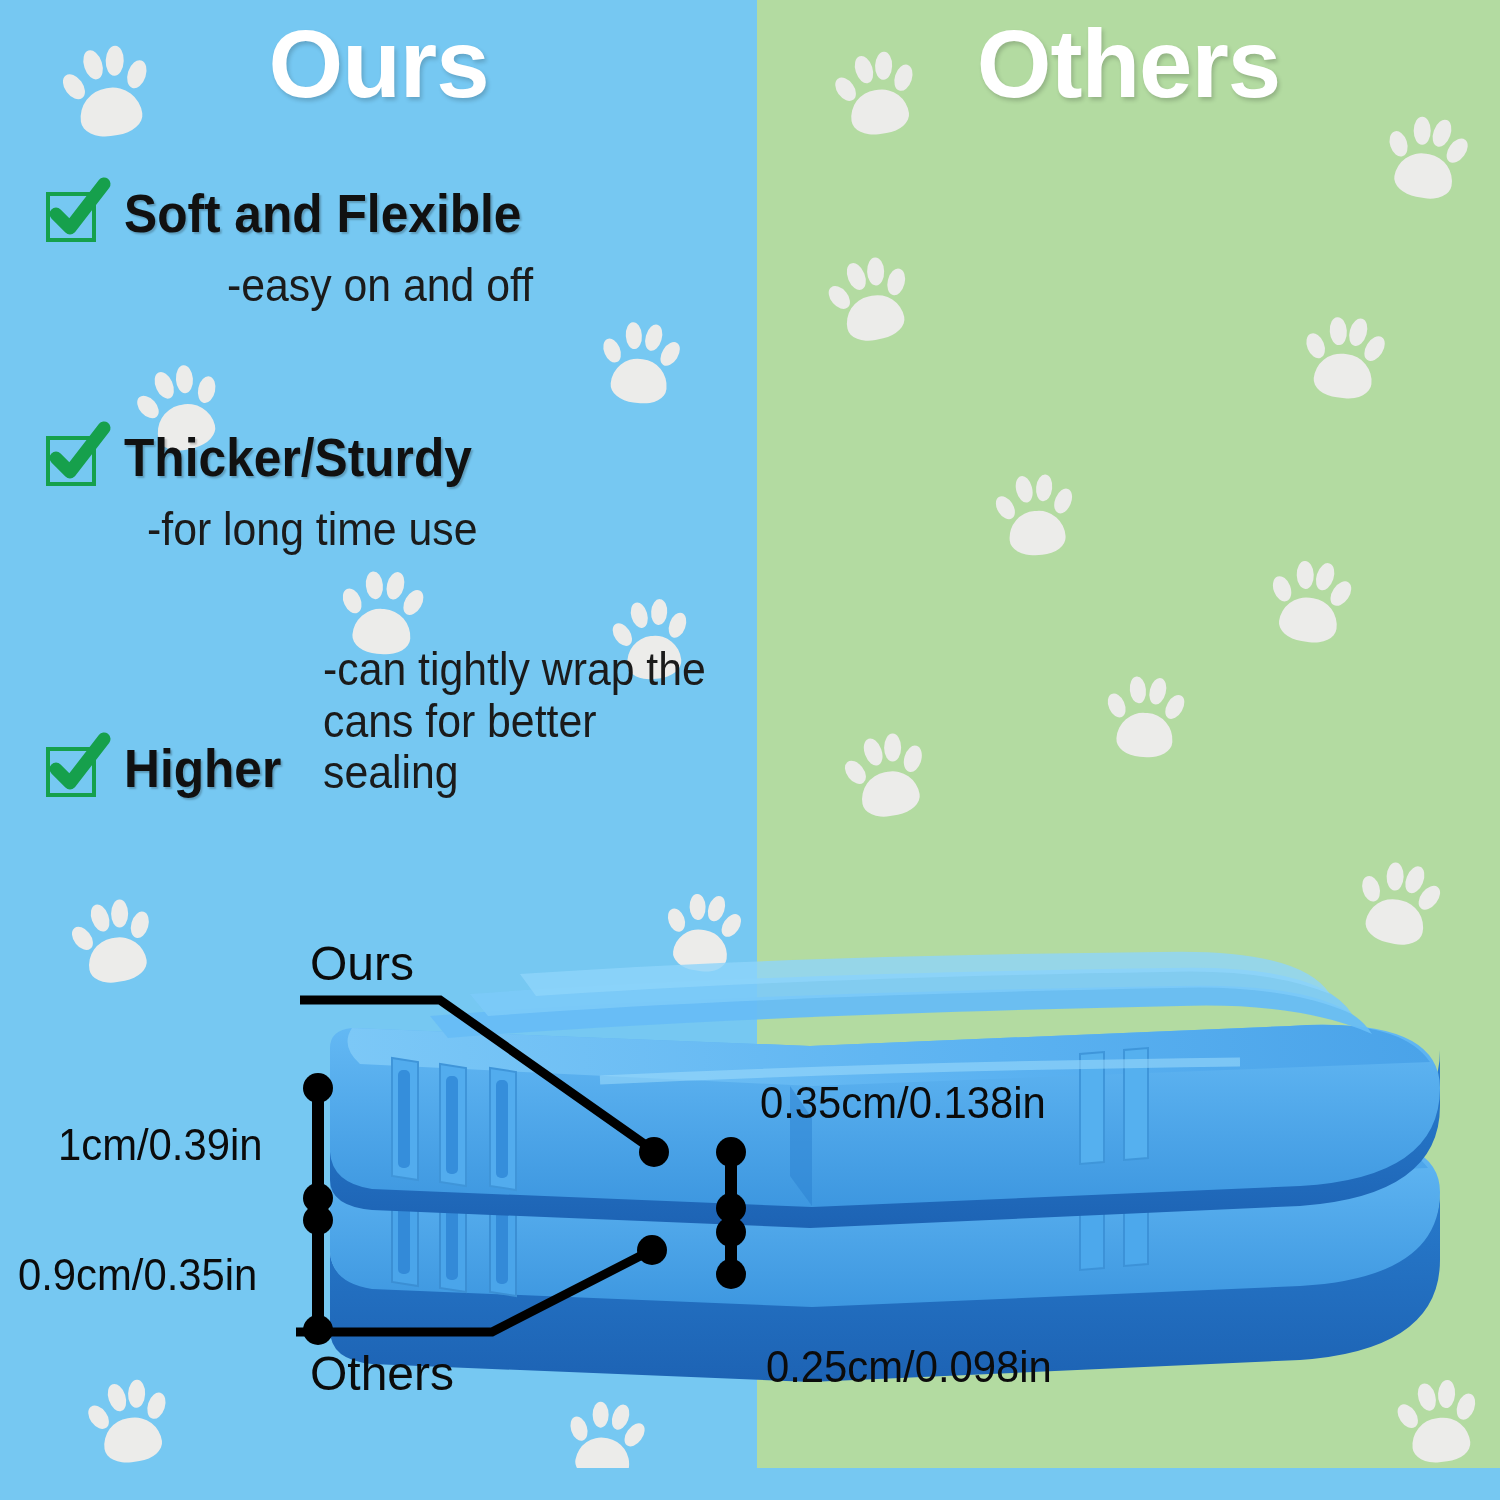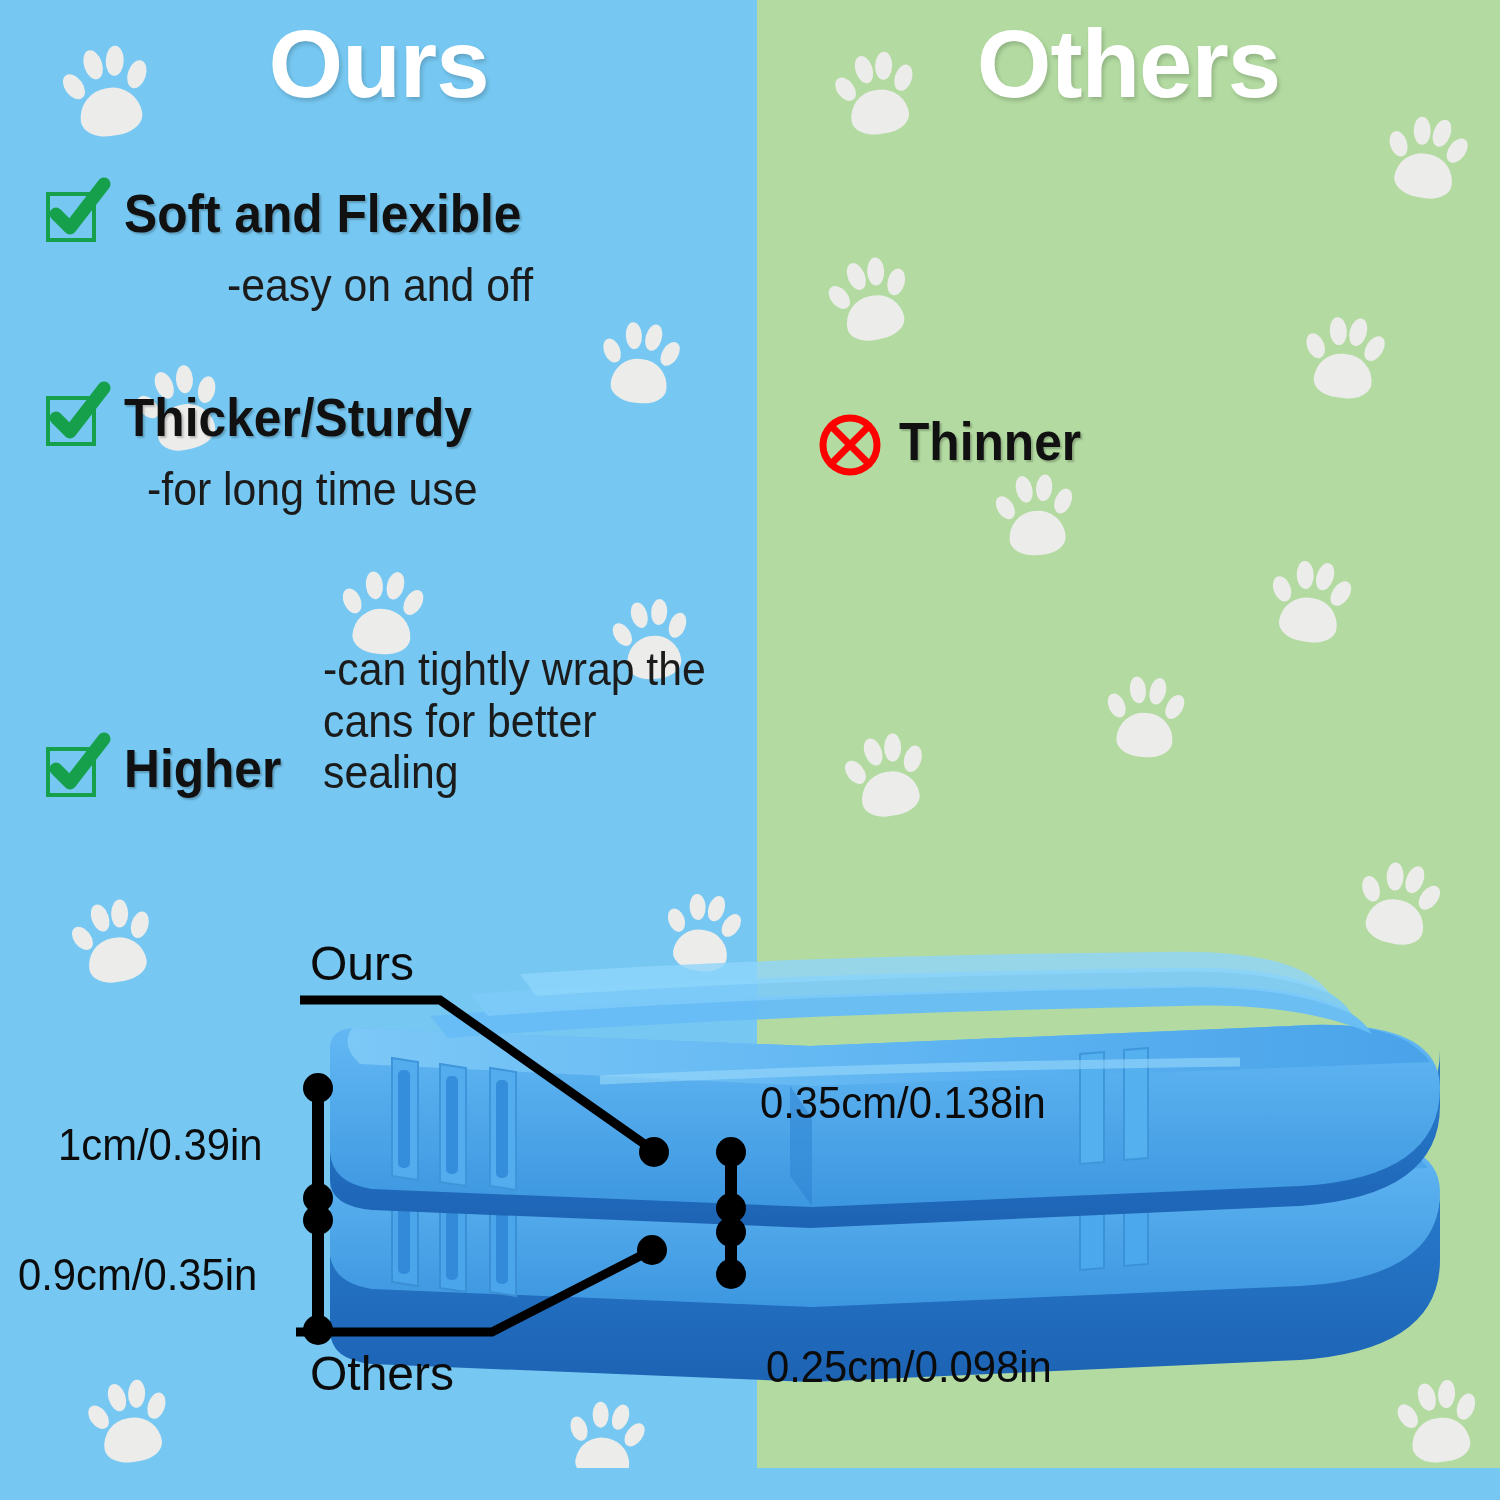--- a/index.html
+++ b/index.html
@@ -157,21 +157,21 @@
           <span class="box"></span>
           <svg width="72" height="72" viewBox="0 0 72 72" aria-hidden="true">
             <path d="M14 40 L28 54 L62 10" fill="none" stroke="#16a04c" stroke-width="13" stroke-linecap="round" stroke-linejoin="round"></path>
           </svg>
         </span>
         <span class="feat-title">Soft and Flexible</span>
       </div>
       <div class="feat-sub" style="margin-left:28px;">-easy on and off</div>
     </div>
 
-    <div class="feature" style="left:44px;top:386px;flex-direction:column;">
+    <div class="feature" style="left:44px;top:426px;flex-direction:column;">
       <div class="head-line">
         <span class="check-icon">
           <span class="box"></span>
           <svg width="72" height="72" viewBox="0 0 72 72" aria-hidden="true">
             <path d="M14 40 L28 54 L62 10" fill="none" stroke="#16a04c" stroke-width="13" stroke-linecap="round" stroke-linejoin="round"></path>
           </svg>
         </span>
         <span class="feat-title">Thicker/Sturdy</span>
       </div>
       <div class="feat-sub" style="margin-left:28px;">-for long time use</div>
@@ -262,32 +262,20 @@
       <span class="toe t1"></span>
         <span class="toe t2"></span>
         <span class="toe t3"></span>
         <span class="toe t4"></span>
         <span class="pad"></span>
       </div>
 
     <div class="col-title">Others</div>
 
 
-    <div class="feature" style="left:62px;top:410px;">
-      <div class="head-line">
-        <span class="x-icon">
-          <svg width="62" height="62" viewBox="0 0 62 62" aria-hidden="true">
-            <circle cx="31" cy="31" r="27" fill="none" stroke="#ff0000" stroke-width="7"></circle>
-            <line x1="12" y1="12" x2="50" y2="50" stroke="#ff0000" stroke-width="7" stroke-linecap="round"></line>
-            <line x1="50" y1="12" x2="12" y2="50" stroke="#ff0000" stroke-width="7" stroke-linecap="round"></line>
-          </svg>
-        </span>
-        <span class="feat-title">Thinner</span>
-      </div>
-    </div>
 
 
   </div>
 
   <div id="product">
     <svg class="bands" width="1500" height="570" viewBox="0 0 1500 570" aria-hidden="true">
       <defs>
         <linearGradient id="topFace" x1="0" y1="0" x2="0" y2="1">
           <stop offset="0%" stop-color="#5fb6f3"></stop>
           <stop offset="45%" stop-color="#3f9fe8"></stop>

